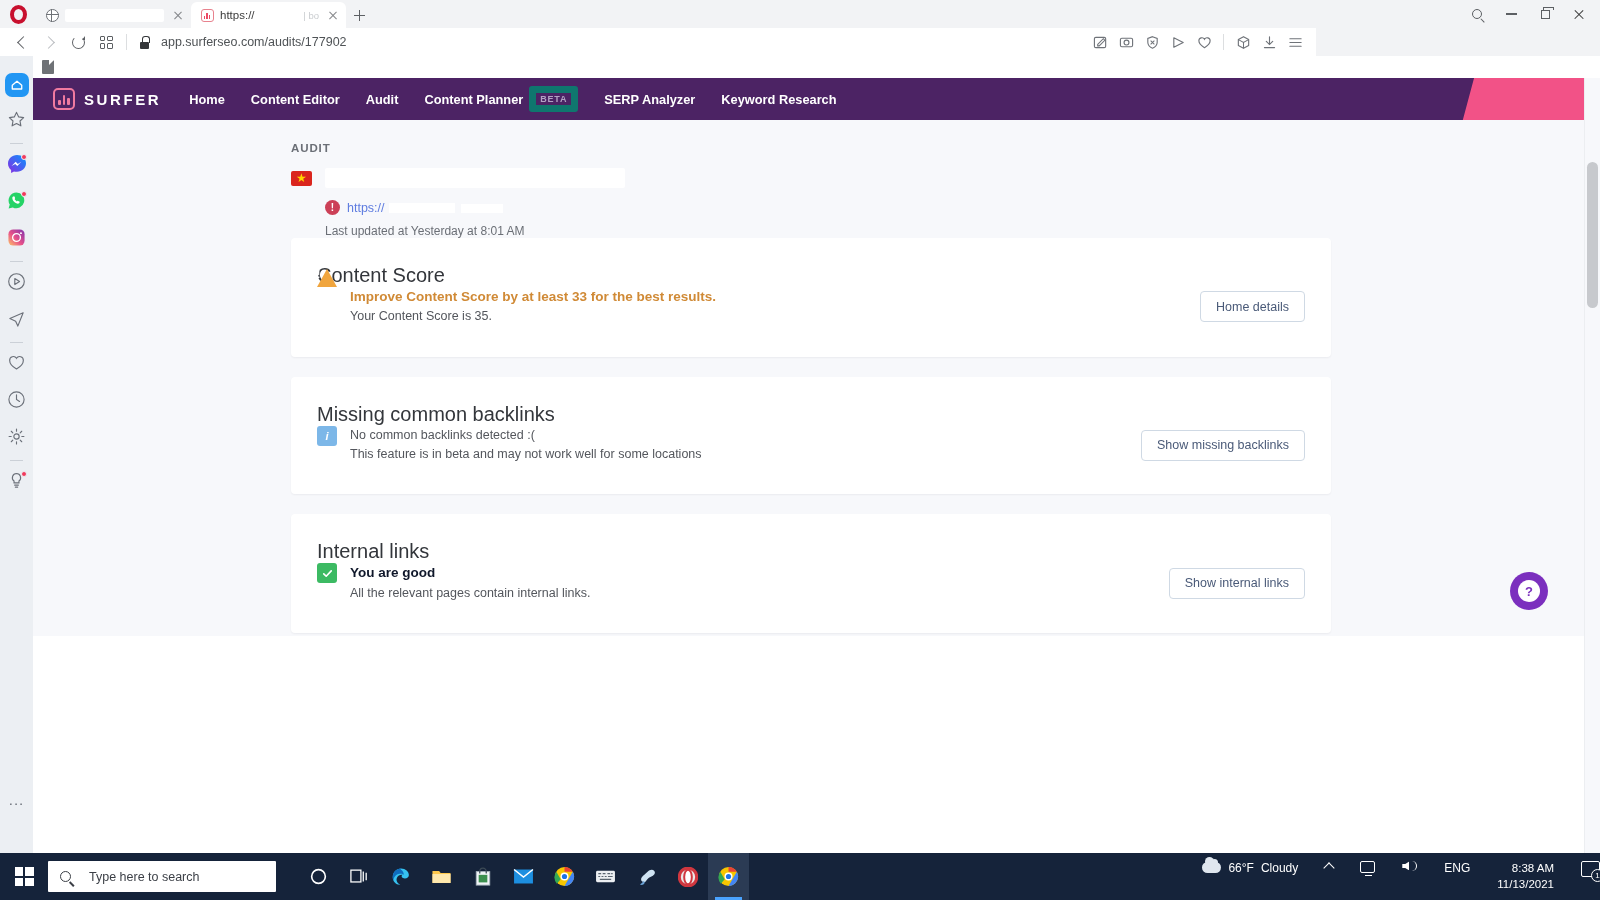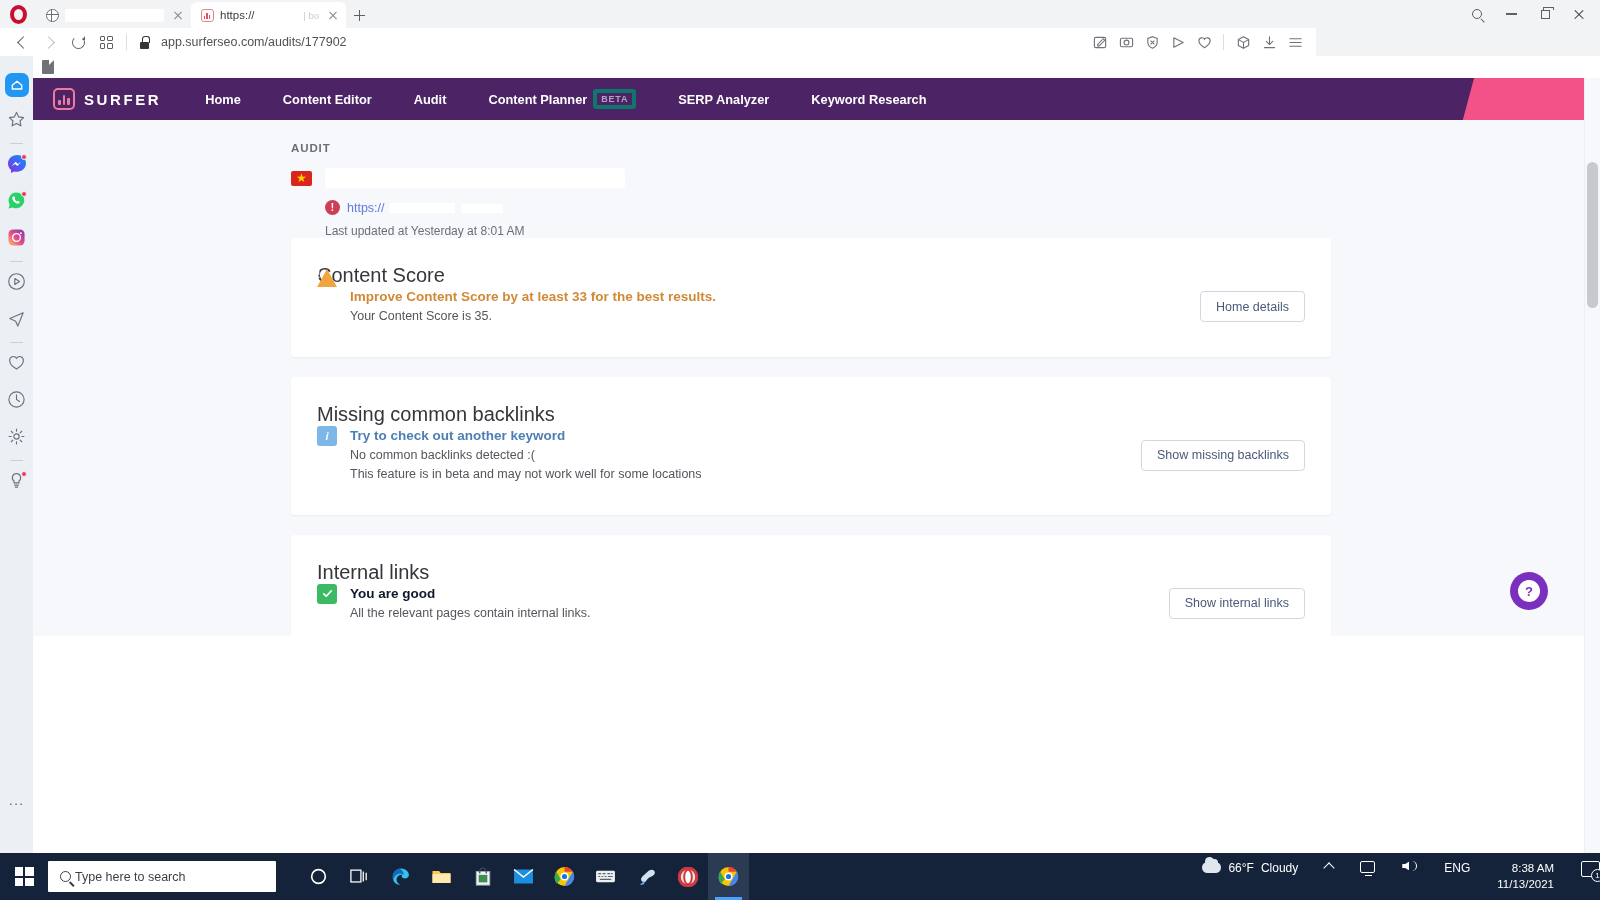--- a/index.html
+++ b/index.html
@@ -128,23 +128,23 @@
   }
   .nav-wedge { position: absolute; right: 0; top: 0; width: 185px; height: 42px;
     background: linear-gradient(105deg, #4c2364 0 38%, #f25287 38.5% 100%); }
   .brand { display: flex; align-items: center; gap: 9px; margin-right: 28px; z-index: 2;}
   .brand-mark { width: 22px; height: 22px; border: 2px solid #ef7aa0; border-radius: 5px;
     display: flex; align-items: flex-end; justify-content: center; gap: 2px; padding-bottom: 3.5px; }
   .brand-mark i { display: block; width: 2.6px; background: #ef7aa0; border-radius: 1px;}
   .brand-mark i:nth-child(1){height:5px;} .brand-mark i:nth-child(2){height:9.5px;} .brand-mark i:nth-child(3){height:7px;}
   .brand-text { color:#ffffff; font-size: 15px; font-weight: 700; letter-spacing: 2.6px; }
   .nav-links { display: flex; align-items: center; gap: 26px; z-index: 2;}
-  .nav-link { color: #ffffff; font-size: 12.8px; font-weight: 600; white-space: nowrap; margin-left: 16px; }
+  .nav-link { color: #ffffff; font-size: 12.8px; font-weight: 600; white-space: nowrap; }
   .beta-badge { display: inline-block; margin-left: 6px; font-size: 9px; font-weight: 700;
-    letter-spacing: .8px; color: #b3a2c4; border: 4px solid #0f766e; border-radius: 3px;
+    letter-spacing: .8px; color: #b3a2c4; border: 7px solid #0f766e; border-radius: 3px;
     padding: 1px 4px; vertical-align: 2px; }
 
   .content { padding: 0 0 0 0; }
   .audit-head { padding: 22px 0 0 258px; }
   .audit-kicker { font-size: 11.5px; letter-spacing: .9px; color: #6b6f76; font-weight: 600; }
   .audit-row { display: flex; align-items: flex-start; margin-top: 14px; }
   .flag {
     width: 21px; height: 15px; background: #da251d; border-radius: 2px; position: relative;
     flex: none; margin-top: 3px;
   }
@@ -207,21 +207,21 @@
   
   .taskbar {
     position: absolute; left: 0; bottom: 0; width: 1600px; height: 47px;
     background: #15233a; display: flex; align-items: center;
   }
   .tb-start { width: 48px; height: 47px; display:flex; align-items:center; justify-content:center;}
   .winlogo { width: 19px; height: 19px; display: grid; grid-template-columns: 1fr 1fr; grid-template-rows: 1fr 1fr; gap: 2px;}
   .winlogo span { background: #ffffff; }
   .tb-search {
     width: 228px; height: 31px; background: #ffffff; border-radius: 1px; display: flex;
-    align-items: center; gap: 4px; padding-left: 12px; color: #3b3f46; font-size: 12.5px;
+    align-items: center; gap: 18px; padding-left: 12px; color: #3b3f46; font-size: 12.5px;
   }
   .mag { width: 11px; height: 11px; border: 1.5px solid #3b3f46; border-radius: 50%; position: relative; flex:none;}
   .mag::after{content:"";position:absolute;right:-4px;bottom:-3px;width:5.5px;height:1.5px;background:#3b3f46;transform:rotate(45deg);}
   .tb-apps { display: flex; align-items: center; margin-left: 22px; gap: 0; }
   .tb-app { width: 41px; height: 47px; display:flex; align-items:center; justify-content:center; position: relative;}
   .tb-app.active-hl { background: #2b3b54; }
   .tb-app.active-hl::after { content:""; position:absolute; left:7px; right:7px; bottom:0; height:3px; background:#4aa3ff;}
   .tb-tray { margin-left: auto; display: flex; align-items: flex-start; gap: 27px; padding-right: 0; color: #ffffff; font-size: 12px;}
   .tray-wx { display:flex; align-items:center; gap: 7px;}
   .cloud { width: 19px; height: 11px; background: #dfe6ee; border-radius: 7px; position: relative;}
@@ -568,21 +568,20 @@
         </div>
       </div>
 
       <div class="card">
         <div class="card-title">Missing common backlinks</div>
         <div class="card-body">
           <span class="status-ico">
               <span class="ico-info">i</span>
             </span>
           <div class="msg-wrap">
-            <div class="msg-head info">Try to check out another keyword</div>
             <div class="msg-line">No common backlinks detected :(</div>
             <div class="msg-line">This feature is in beta and may not work well for some locations</div>
           </div>
           <div class="card-action">
             <button class="ghost-btn">Show missing backlinks</button>
           </div>
         </div>
       </div>
 
       <div class="card">

